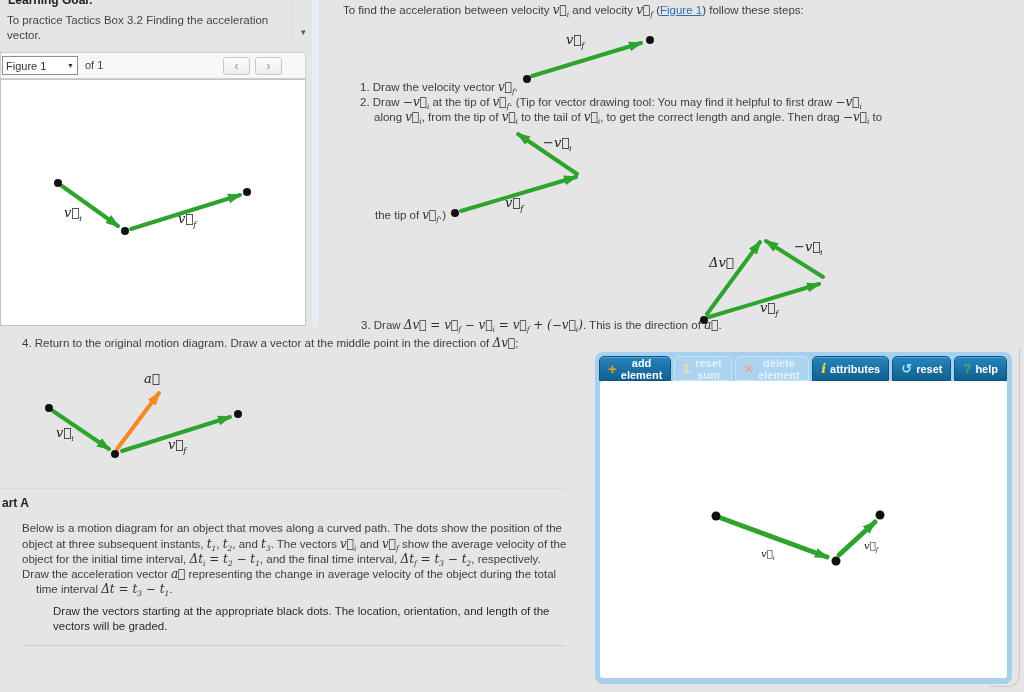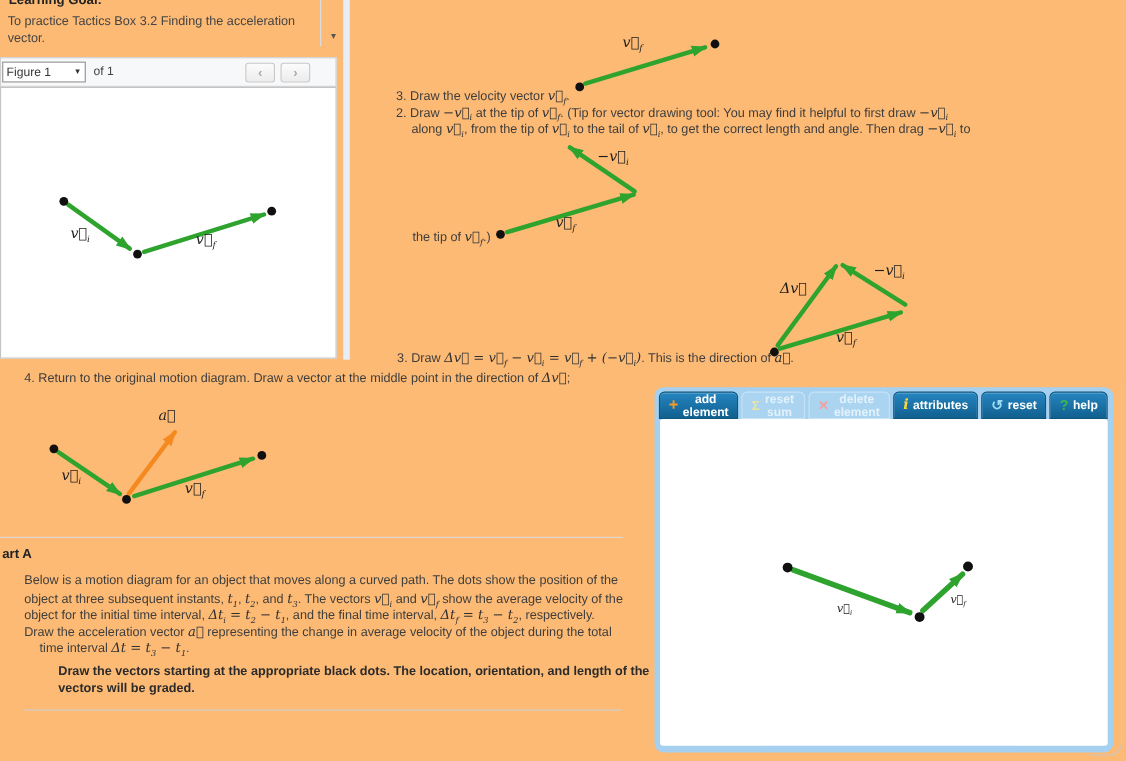--- a/index.html
+++ b/index.html
@@ -1,16 +1,16 @@
 <!DOCTYPE html>
 <html><head>
 <meta charset="utf-8">
 <style>
   html,body{margin:0;padding:0;background:#fff;}
-  .page{position:relative;width:1024px;height:692px;background:#fdba74;overflow:hidden;
+  .page{position:relative;width:1024px;height:692px;background:#e5e5e5;overflow:hidden;
         font-family:"Liberation Sans",sans-serif;}
 
   
   .lg-head{position:absolute;left:8px;top:-7px;font-size:12px;font-weight:bold;color:#222;}
   .lg-body{position:absolute;left:7px;top:13px;width:272px;font-size:11.5px;line-height:15px;color:#444;}
   .lg-vline{position:absolute;left:291px;top:0;width:1px;height:42px;background:#d9dfe8;}
   .scroll-arrow{position:absolute;left:301px;top:27px;font-size:9px;color:#555;cursor:pointer;}
   .gutter-strip{position:absolute;left:312px;top:0;width:6px;height:327px;background:#e7eef7;}
 
   
@@ -25,21 +25,21 @@
            border:1px solid #c8c8c8;border-radius:3px;color:#a9a9a9;font-size:12px;font-weight:bold;
            text-align:center;line-height:16px;cursor:pointer;box-sizing:border-box;}
   .fig-nav.prev{left:222px;}
   .fig-nav.next{left:254px;}
 
   .fig-panel{position:absolute;left:0;top:79px;width:306px;height:247px;background:#fff;
              border:1px solid #c4c4c4;box-sizing:border-box;}
 
   
   .txt{position:absolute;font-size:11.5px;color:#3e3e3e;white-space:nowrap;}
-  .txt.b{font-weight:bold;color:#2b2b2b;padding-left:31px;}
+  .txt.b{font-weight:normal;color:#2b2b2b;padding-left:31px;}
   .m{font-family:"DejaVu Serif",serif;font-style:italic;font-size:12px;color:#303030;}
   sub{font-size:0.62em;}
   .lnk{color:#2f6fb5;text-decoration:underline;cursor:pointer;}
   .part-title{position:absolute;left:2px;top:496px;font-size:12px;font-weight:bold;color:#222;}
   .hline{position:absolute;height:1px;background:#dcdcdc;}
 
   
   .tool-outer{position:absolute;left:990px;top:348px;width:29px;height:338px;
               border-right:1px solid #c9c9c9;border-bottom:1px solid #c9c9c9;
               border-bottom-right-radius:12px;}
@@ -87,21 +87,22 @@
       <span>Figure 1</span>
       <span class="caret">▼</span>
     </div>
     <span class="fig-of">of 1</span>
     <div class="fig-nav prev">‹</div>
     <div class="fig-nav next">›</div>
   </div>
 
   <div class="fig-panel"></div>
 
-  <div class="txt" style="left:360px;top:80px;"><span>3. Draw the velocity vector </span><span class="m">v⃗<sub>f</sub></span><span>.</span></div>
+  <div class="txt" style="left:343px;top:3px;"><span>To find the acceleration between velocity </span><span class="m">v⃗<sub>i</sub></span><span> and velocity </span><span class="m">v⃗<sub>f</sub></span><span> (</span><a class="lnk" href="#">Figure 1</a><span>) follow these steps:</span></div>
+  <div class="txt" style="left:360px;top:80px;"><span>1. Draw the velocity vector </span><span class="m">v⃗<sub>f</sub></span><span>.</span></div>
   <div class="txt" style="left:360px;top:95px;"><span>2. Draw </span><span class="m">−v⃗<sub>i</sub></span><span> at the tip of </span><span class="m">v⃗<sub>f</sub></span><span>. (Tip for vector drawing tool: You may find it helpful to first draw </span><span class="m">−v⃗<sub>i</sub></span></div>
   <div class="txt" style="left:374px;top:110px;"><span>along </span><span class="m">v⃗<sub>i</sub></span><span>, from the tip of </span><span class="m">v⃗<sub>i</sub></span><span> to the tail of </span><span class="m">v⃗<sub>i</sub></span><span>, to get the correct length and angle. Then drag </span><span class="m">−v⃗<sub>i</sub></span><span> to</span></div>
   <div class="txt" style="left:375px;top:208px;"><span>the tip of </span><span class="m">v⃗<sub>f</sub></span><span>.)</span></div>
   <div class="txt" style="left:361px;top:318px;"><span>3. Draw </span><span class="m">Δv⃗</span><span class="m"> = </span><span class="m">v⃗<sub>f</sub></span><span class="m"> − </span><span class="m">v⃗<sub>i</sub></span><span class="m"> = </span><span class="m">v⃗<sub>f</sub></span><span class="m"> + (</span><span class="m">−v⃗<sub>i</sub></span><span class="m">)</span><span>. This is the direction of </span><span class="m">a⃗</span><span>.</span></div>
   <div class="txt" style="left:22px;top:336px;"><span>4. Return to the original motion diagram. Draw a vector at the middle point in the direction of </span><span class="m">Δv⃗</span><span>;</span></div>
 
   <div class="hline" style="left:0;top:488px;width:566px;"></div>
   <div class="part-title">art A</div>
   <div class="txt" style="left:22px;top:522px;"><span>Below is a motion diagram for an object that moves along a curved path. The dots show the position of the</span></div>
   <div class="txt" style="left:22px;top:537px;"><span>object at three subsequent instants, </span><span class="m">t<sub>1</sub></span><span>, </span><span class="m">t<sub>2</sub></span><span>, and </span><span class="m">t<sub>3</sub></span><span>. The vectors </span><span class="m">v⃗<sub>i</sub></span><span> and </span><span class="m">v⃗<sub>f</sub></span><span> show the average velocity of the</span></div>

